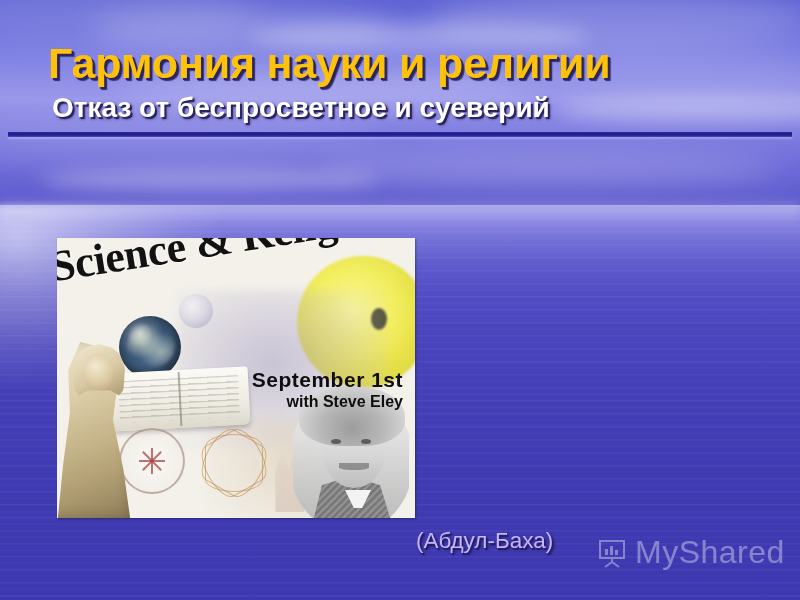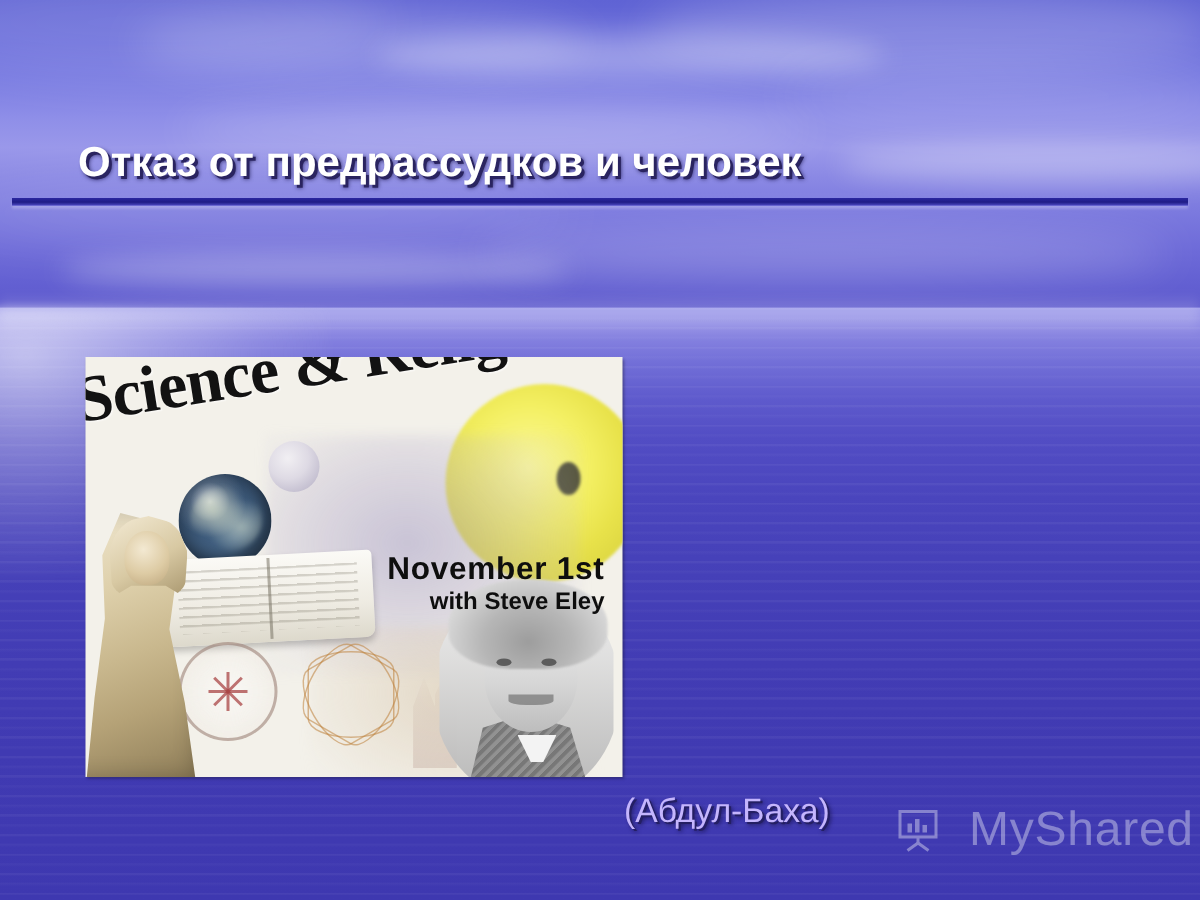--- a/index.html
+++ b/index.html
@@ -407,21 +407,21 @@
       1.5px 1.5px 0 #241f63,
       2px 2px 3px rgba(18,14,62,0.75);
   }
 
   
   .watermark {
     position: absolute;
     left: 596px; top: 534px;
     display: flex;
     align-items: center;
-    gap: 18px;
+    gap: 7px;
     opacity: .42;
     pointer-events: none;
   }
   .watermark .wm-text {
     color: #e9e9f6;
     font-size: 32px;
     letter-spacing: .5px;
     font-family: "Liberation Sans", sans-serif;
   }
   .wm-icon { width: 32px; height: 32px; }
@@ -442,22 +442,23 @@
     <div class="cloud faint" style="left:-40px; top:120px; width:420px; height:44px;"></div>
     <div class="cloud soft" style="left:320px; top:150px; width:460px; height:38px;"></div>
     <div class="cloud" style="left:40px;  top:168px; width:340px; height:24px;"></div>
   </div>
 
   <div class="bg-water"></div>
   <div class="ripples"></div>
   <div class="glare-horizon"></div>
   <div class="glare-left"></div>
 
-
-  <div class="title-sub">Отказ от предрассудков и человек</div>
+  <div class="title-main">Гармония науки и религии</div>
+
+  <div class="title-sub">Отказ от беспросветное и суеверий</div>
 
   <div class="title-rule"></div>
 
   <div class="picture">
     <div class="pic-canvas">
 
       <div class="pic-sun"></div>
       <div class="pic-sun-core"></div>
 
       <div class="pic-wash"></div>
@@ -494,21 +495,21 @@
       <div class="pic-e-collar"></div>
       <div class="pic-e-face"></div>
       <div class="pic-e-hair"></div>
       <div class="pic-e-eye" style="right:74px; bottom:74px;"></div>
       <div class="pic-e-eye" style="right:44px; bottom:74px;"></div>
       <div class="pic-e-mouth"></div>
 
       <div class="pic-title">Science &amp; Religion</div>
 
       <div class="pic-date">
-        <div class="d1">November 1st</div>
+        <div class="d1">September 1st</div>
         <div class="d2">with Steve Eley</div>
       </div>
 
     </div>
   </div>
 
 
   <div class="attribution">(Абдул-Баха)</div>
 
   <div class="watermark">

